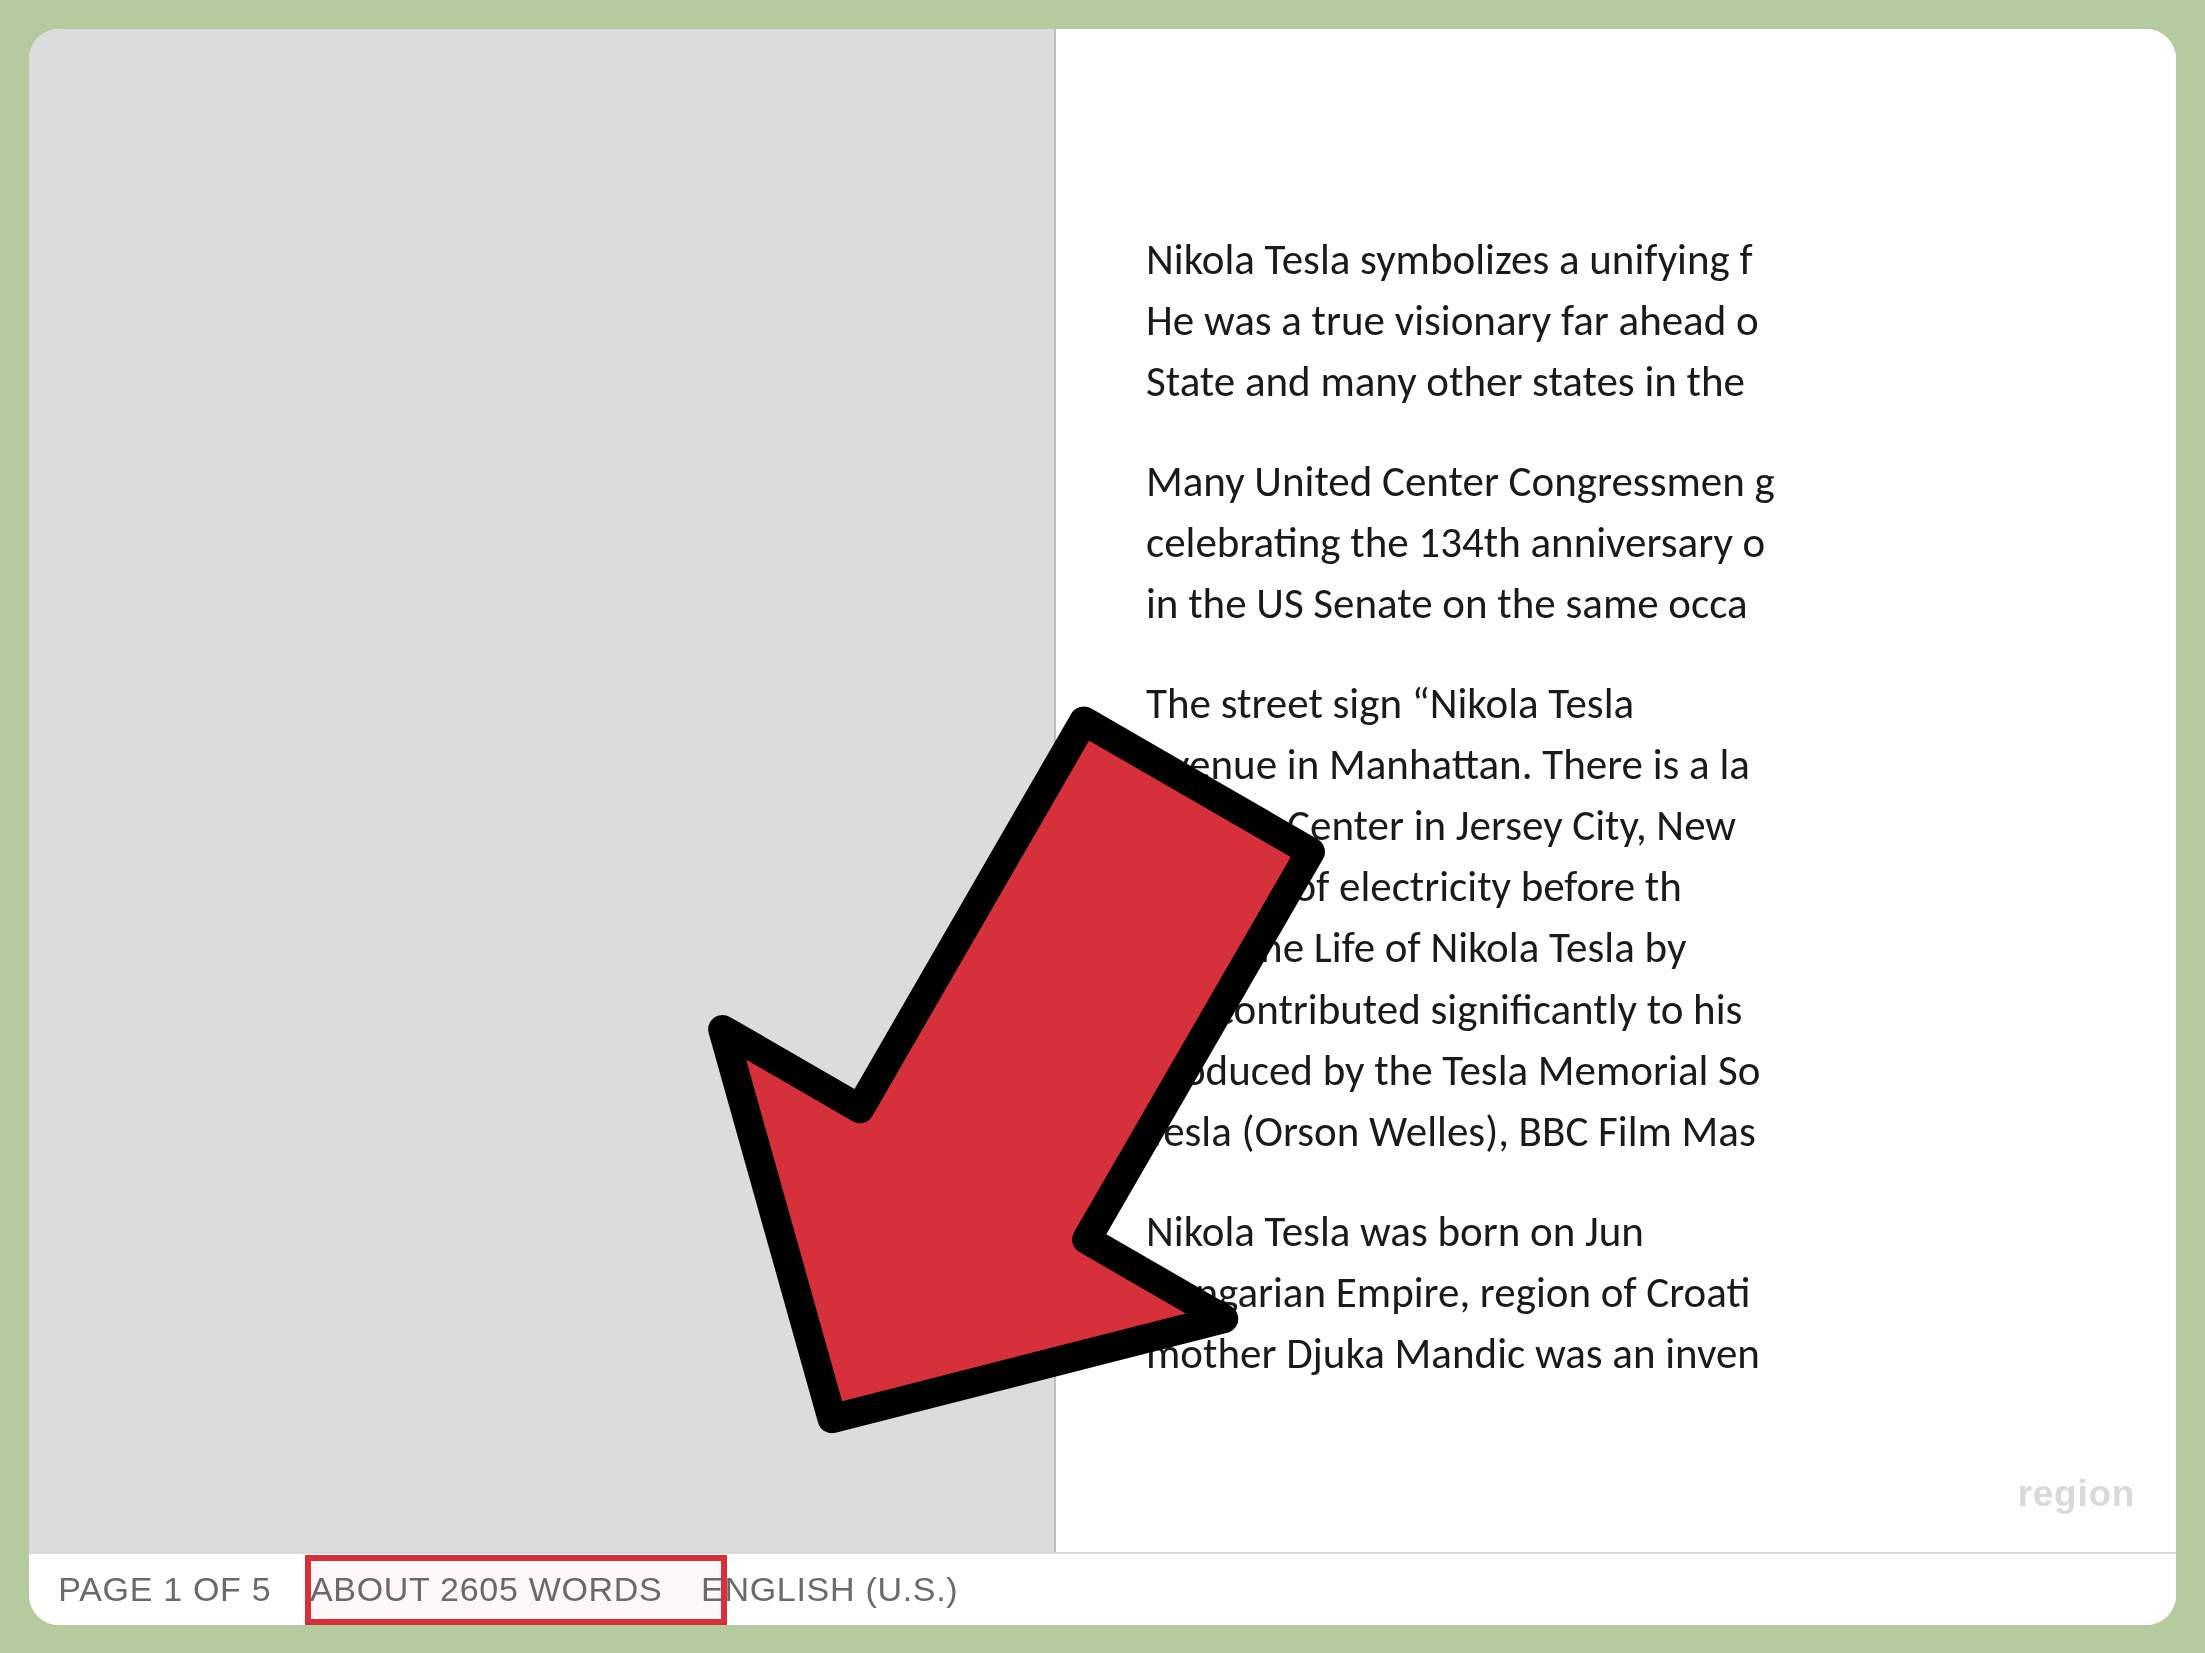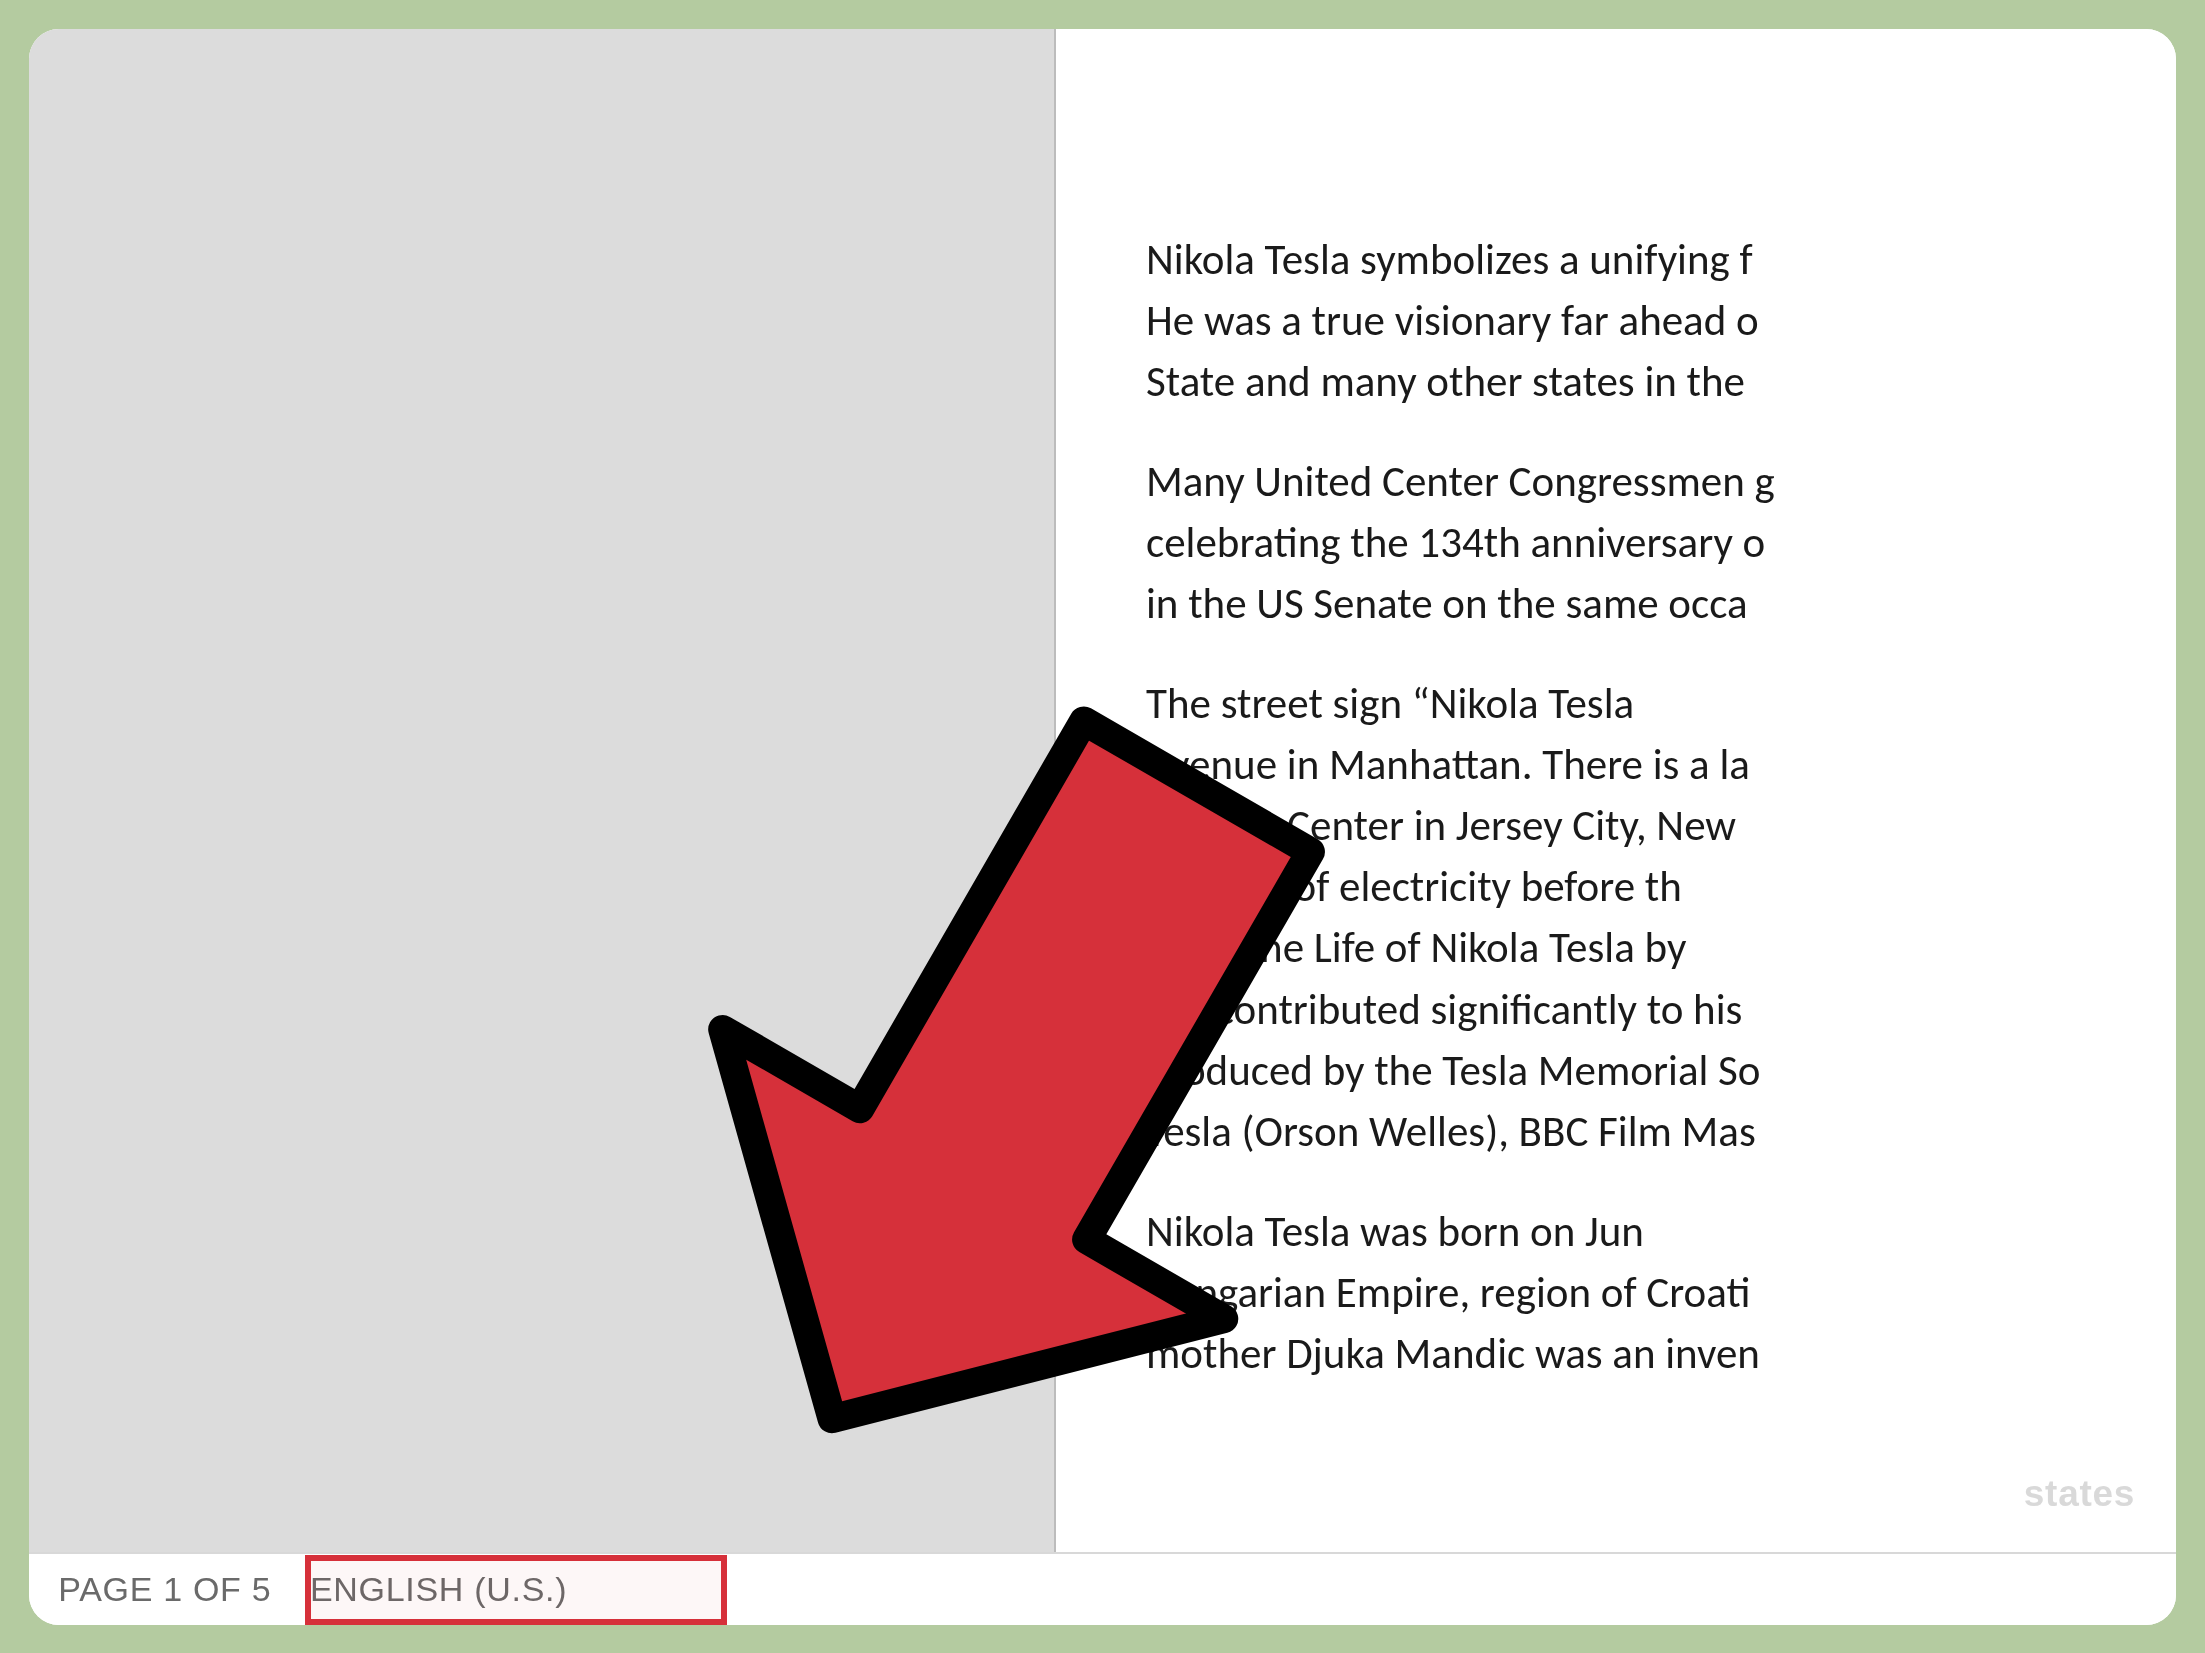--- a/index.html
+++ b/index.html
@@ -136,37 +136,40 @@
 mother Djuka Mandic was an inven</span>
       </p>
     </div>
   </div>
 
   <div class="status-bar">
     <div class="status-item">
       <span>PAGE 1 OF 5</span>
     </div>
     <div class="status-item">
+      <span>ABOUT 2605 WORDS</span>
+    </div>
+    <div class="status-item">
       <span>ENGLISH (U.S.)</span>
     </div>
   </div>
 
   <div class="highlight-box"></div>
 
   <svg class="arrow-svg" viewBox="0 0 1350 1350">
     <g transform="translate(675,670) rotate(30)">
       <path d="M 0 540
                L -420 130
                L -190 130
                L -190 -520
                L 190 -520
                L 190 130
                L 420 130
                Z" fill="#d6303a" stroke="#000000" stroke-width="42" stroke-linejoin="round"></path>
     </g>
   </svg>
 
   <div class="wm">
-    <span>states</span>
+    <span>region</span>
   </div>
 
 </div>
 
 
 </body></html>

